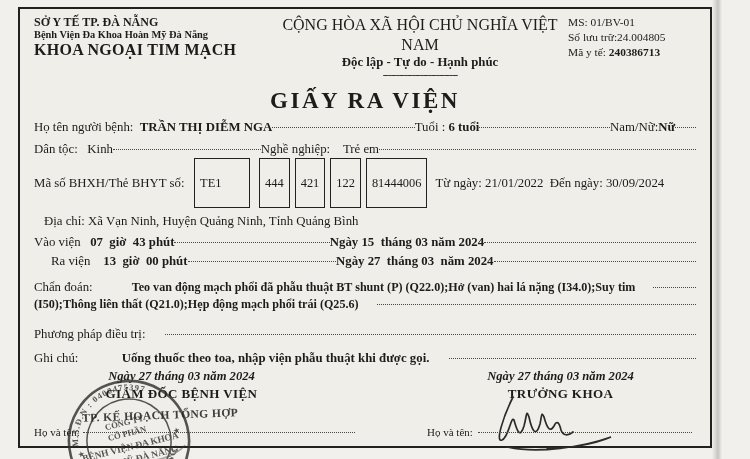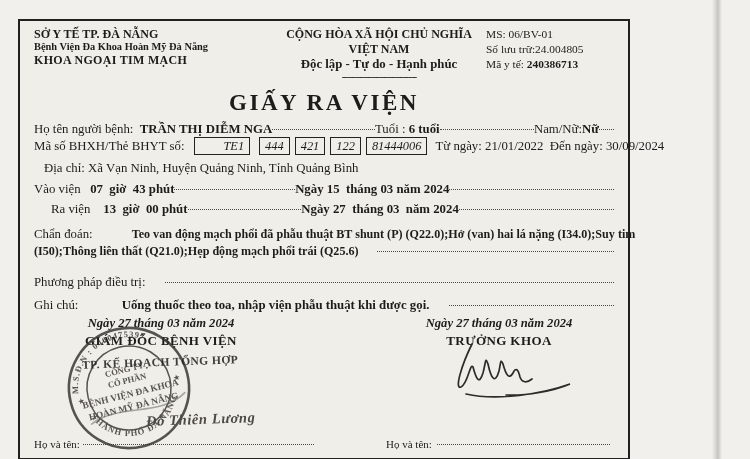--- a/index.html
+++ b/index.html
@@ -6,50 +6,50 @@
   .page {
     position:relative; width:750px; height:459px; overflow:hidden;
     background:#f2f0ec;
     font-family:"Liberation Serif", serif; color:#1d1c1a;
   }
   .edge-shadow{
     position:absolute; right:28px; top:0; width:10px; height:100%;
     background:linear-gradient(90deg, rgba(0,0,0,0) 0%, rgba(0,0,0,.18) 60%, rgba(0,0,0,0) 100%);
   }
   .doc-border{
-    position:absolute; left:18px; top:19px; width:612px; height:441px;
+    position:absolute; left:18px; top:7px; width:694px; height:441px;
     border:2px solid #22211f; background:#f0eee9; box-sizing:border-box;
   }
   .content{
     position:absolute; inset:0; padding:6px 14px 8px; box-sizing:border-box;
     display:flex; flex-direction:column;
   }
   
   .hdr{ display:flex; }
   .h-left{ width:238px; line-height:1.18; }
   .h-left .l1{ font-weight:bold; font-size:12px; }
   .h-left .l2{ font-weight:bold; font-size:10.4px; }
-  .h-left .l3{ font-weight:bold; font-size:12px; letter-spacing:.3px; }
+  .h-left .l3{ font-weight:bold; font-size:16px; letter-spacing:.3px; }
   .h-center{ flex:1; text-align:center; line-height:1.25; }
-  .h-center .l1{ font-weight:bold; font-size:12px; }
+  .h-center .l1{ font-weight:normal; font-size:16px; }
   .h-center .l2{ font-weight:bold; font-size:12.8px; }
   .h-center .dv{ font-weight:bold; font-size:11px; letter-spacing:-1px; margin-top:-3px; color:#2a2927;}
   .h-right{ width:128px; font-size:11.4px; line-height:1.3; }
   .h-right b{ font-weight:bold; }
   
   .title{ text-align:center; font-weight:bold; font-size:23px; letter-spacing:2.5px; margin-top:6px; }
   
   .row{ display:flex; align-items:baseline; white-space:pre; font-size:12.8px; line-height:1.3; margin-top:6px; min-width:0; }
   .row .lab{ font-weight:normal; }
   .row .val{ font-weight:bold; }
   .row .pv{ font-weight:normal; }
   .dots{ flex:1 1 auto; min-width:0; border-bottom:1.7px dotted #4a4844; transform:translateY(-3px); }
   .bhyt-box{
-    display:inline-block; border:1.6px solid #232220; padding:0 5px; margin-right:5px;
-    font-size:12.4px; line-height:16px; text-align:right;font-style:italic;
+    display:inline-block; border:1.6px solid #232220; padding:16px 5px; margin-right:5px;
+    font-size:12.4px; line-height:16px; text-align:left;
   }
   .bhyt-box.first{ min-width:44px; margin-right:9px; }
   .bhyt-box.last{ margin-right:8px; }
   .diag{ font-size:12.1px;gap:18px; }
   
   .sig{ flex:1; display:flex; position:relative; margin-top:2px; }
   .sig-col{ width:50%; display:flex; flex-direction:column; position:relative; }
   .sig-date{ font-style:italic; font-weight:bold; font-size:12.6px; text-align:center; }
   .sig-title{ font-weight:bold; font-size:13px; text-align:center; letter-spacing:.4px; margin-top:2px; }
   .sig-col.left .sig-date, .sig-col.left .sig-title{ transform:translateX(-18px); }
@@ -82,40 +82,48 @@
           <div class="l1">SỞ Y TẾ TP. ĐÀ NẴNG</div>
           <div class="l2">Bệnh Viện Đa Khoa Hoàn Mỹ Đà Nẵng</div>
           <div class="l3">KHOA NGOẠI TIM MẠCH</div>
         </div>
         <div class="h-center">
           <div class="l1">CỘNG HÒA XÃ HỘI CHỦ NGHĨA VIỆT NAM</div>
           <div class="l2">Độc lập - Tự do - Hạnh phúc</div>
           <div class="dv">----------------------------</div>
         </div>
         <div class="h-right">
-          <div>MS: 06/BV-01</div>
+          <div>MS: 01/BV-01</div>
           <div><span>Số lưu trữ:</span><span>24.004805</span></div>
           <div><span>Mã y tế: </span><b>240386713</b></div>
         </div>
       </div>
 
       <div class="title">GIẤY RA VIỆN</div>
 
       <div class="row" style="margin-top:5px;">
         <span class="lab">Họ tên người bệnh:</span><span>  </span>
         <span class="val">TRẦN THỊ DIỄM NGA</span>
         <span class="dots" style="flex:2.4;"></span>
         <span class="lab">Tuổi :</span><span> </span>
         <span class="val">6 tuổi</span>
         <span class="dots" style="flex:2.2;"></span>
         <span class="lab">Nam/Nữ:</span>
         <span class="val">Nữ</span>
         <span class="dots" style="flex:0.35;"></span>
       </div>
 
+      <div class="row">
+        <span class="lab">Dân tộc:</span><span>   </span>
+        <span class="pv">Kinh</span>
+        <span class="dots" style="flex:1.4;"></span>
+        <span class="lab">Nghề nghiệp:</span><span>    </span>
+        <span class="pv">Trẻ em</span>
+        <span class="dots" style="flex:3;"></span>
+      </div>
 
       <div class="row" style="margin-top:0; align-items:center;">
         <span class="lab">Mã số BHXH/Thẻ BHYT số:</span><span>   </span>
         <span class="bhyt-box first">TE1</span>
         <span class="bhyt-box">444</span>
         <span class="bhyt-box">421</span>
         <span class="bhyt-box">122</span>
         <span class="bhyt-box last">81444006</span>
         <span class="lab">Từ ngày:</span><span> </span>
         <span class="pv">21/01/2022</span><span>  </span>

